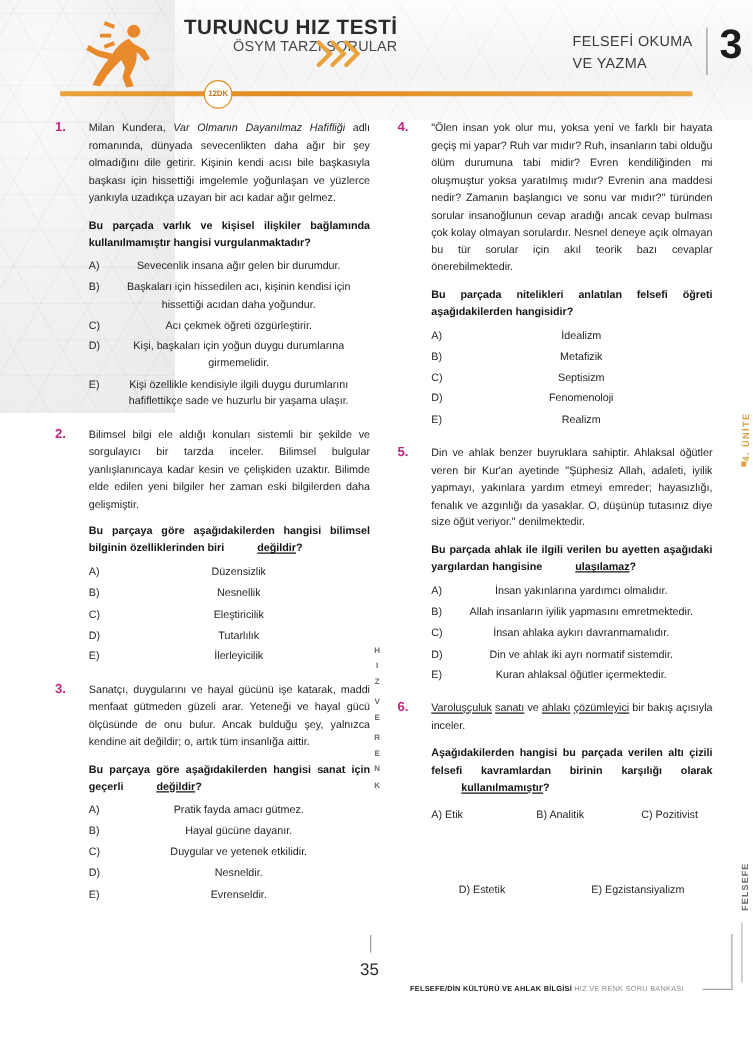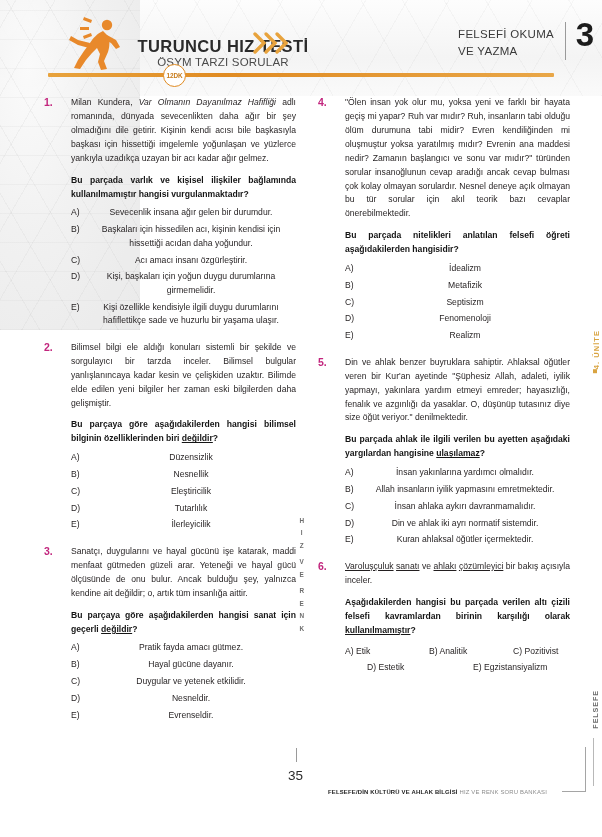--- a/index.html
+++ b/index.html
@@ -28,21 +28,21 @@
       repeating-linear-gradient(60deg, rgba(0,0,0,0.028) 0 1px, transparent 1px 36px),
       repeating-linear-gradient(-60deg, rgba(0,0,0,0.028) 0 1px, transparent 1px 36px),
       linear-gradient(180deg,#fdfdfd 0%, #f4f4f4 60%, #fafafa 100%);
   }
 
   
   .header{ position:absolute; left:0; top:0; width:602px; height:96px; }
 
   .runner{ position:absolute; left:62px; top:16px; width:62px; height:58px; }
 
-  .brand{ position:absolute; left:128px; top:38px; text-align:center; width:190px; }
+  .brand{ position:absolute; left:128px; top:14px; text-align:right; width:190px; }
   .brand .l1{
     font-size:16.5px; font-weight:bold; letter-spacing:.4px;
     color:#2b2b2b; line-height:1.05;
   }
   .brand .l2{
     font-size:11.5px; color:#4a4a4a; letter-spacing:.2px; margin-top:1px;
   }
 
   .chev{ position:absolute; left:252px; top:30px; width:44px; height:26px; }
 
@@ -83,35 +83,35 @@
   .qbody{ margin-left:27px; }
 
   .stem{
     font-size:8.6px; line-height:1.62; text-align:justify; color:#231f20;
   }
   .stem em{ }
   .ask{
     font-size:8.6px; line-height:1.62; font-weight:bold; text-align:justify;
     margin-top:8px; color:#151515;
   }
-  .ask u{ text-decoration:underline; }
+  .ask u{ text-decoration:underline;margin-left:24px; }
 
   .opts{ margin-top:5px; }
   .opt{
     font-size:8.6px; line-height:1.58; display:flex; margin-bottom:3.2px; color:#231f20;
   }
   .opt .lt{ width:15px; flex:0 0 15px; }
   .opt .tx{ flex:1;text-align:center; }
 
   
   .opts-inline{ margin-top:7px; font-size:8.6px; line-height:1.8; }
   .opts-inline .row1{ display:flex; }
   .opts-inline .row1 span:nth-child(1){ width:84px; }
   .opts-inline .row1 span:nth-child(2){ width:84px; }
-  .opts-inline .row2{ display:flex; padding-left:22px; }
+  .opts-inline .row2{ display:flex; padding-left:22px;margin-top:44px; }
   .opts-inline .row2 span:nth-child(1){ width:106px; }
 
   .u-line{ text-decoration:underline; }
 
   
   .vert-center{
     position:absolute; left:296px; top:515px;
     font-size:6.4px; font-weight:bold; color:#6d6d6d;
     letter-spacing:.5px; line-height:1.95; text-align:center; width:12px;
   }
@@ -211,21 +211,21 @@
           <div class="opt">
             <span class="lt">A)</span>
             <span class="tx">Sevecenlik insana ağır gelen bir durumdur.</span>
           </div>
           <div class="opt">
             <span class="lt">B)</span>
             <span class="tx">Başkaları için hissedilen acı, kişinin kendisi için hissettiği acıdan daha yoğundur.</span>
           </div>
           <div class="opt">
             <span class="lt">C)</span>
-            <span class="tx">Acı amacı insanı özgürleştirir.</span>
+            <span class="tx">Acı çekmek öğreti özgürleştirir.</span>
           </div>
           <div class="opt">
             <span class="lt">D)</span>
             <span class="tx">Kişi, başkaları için yoğun duygu durumlarına girmemelidir.</span>
           </div>
           <div class="opt">
             <span class="lt">E)</span>
             <span class="tx">Kişi özellikle kendisiyle ilgili duygu durumlarını hafiflettikçe sade ve huzurlu bir yaşama ulaşır.</span>
           </div>
         </div>

